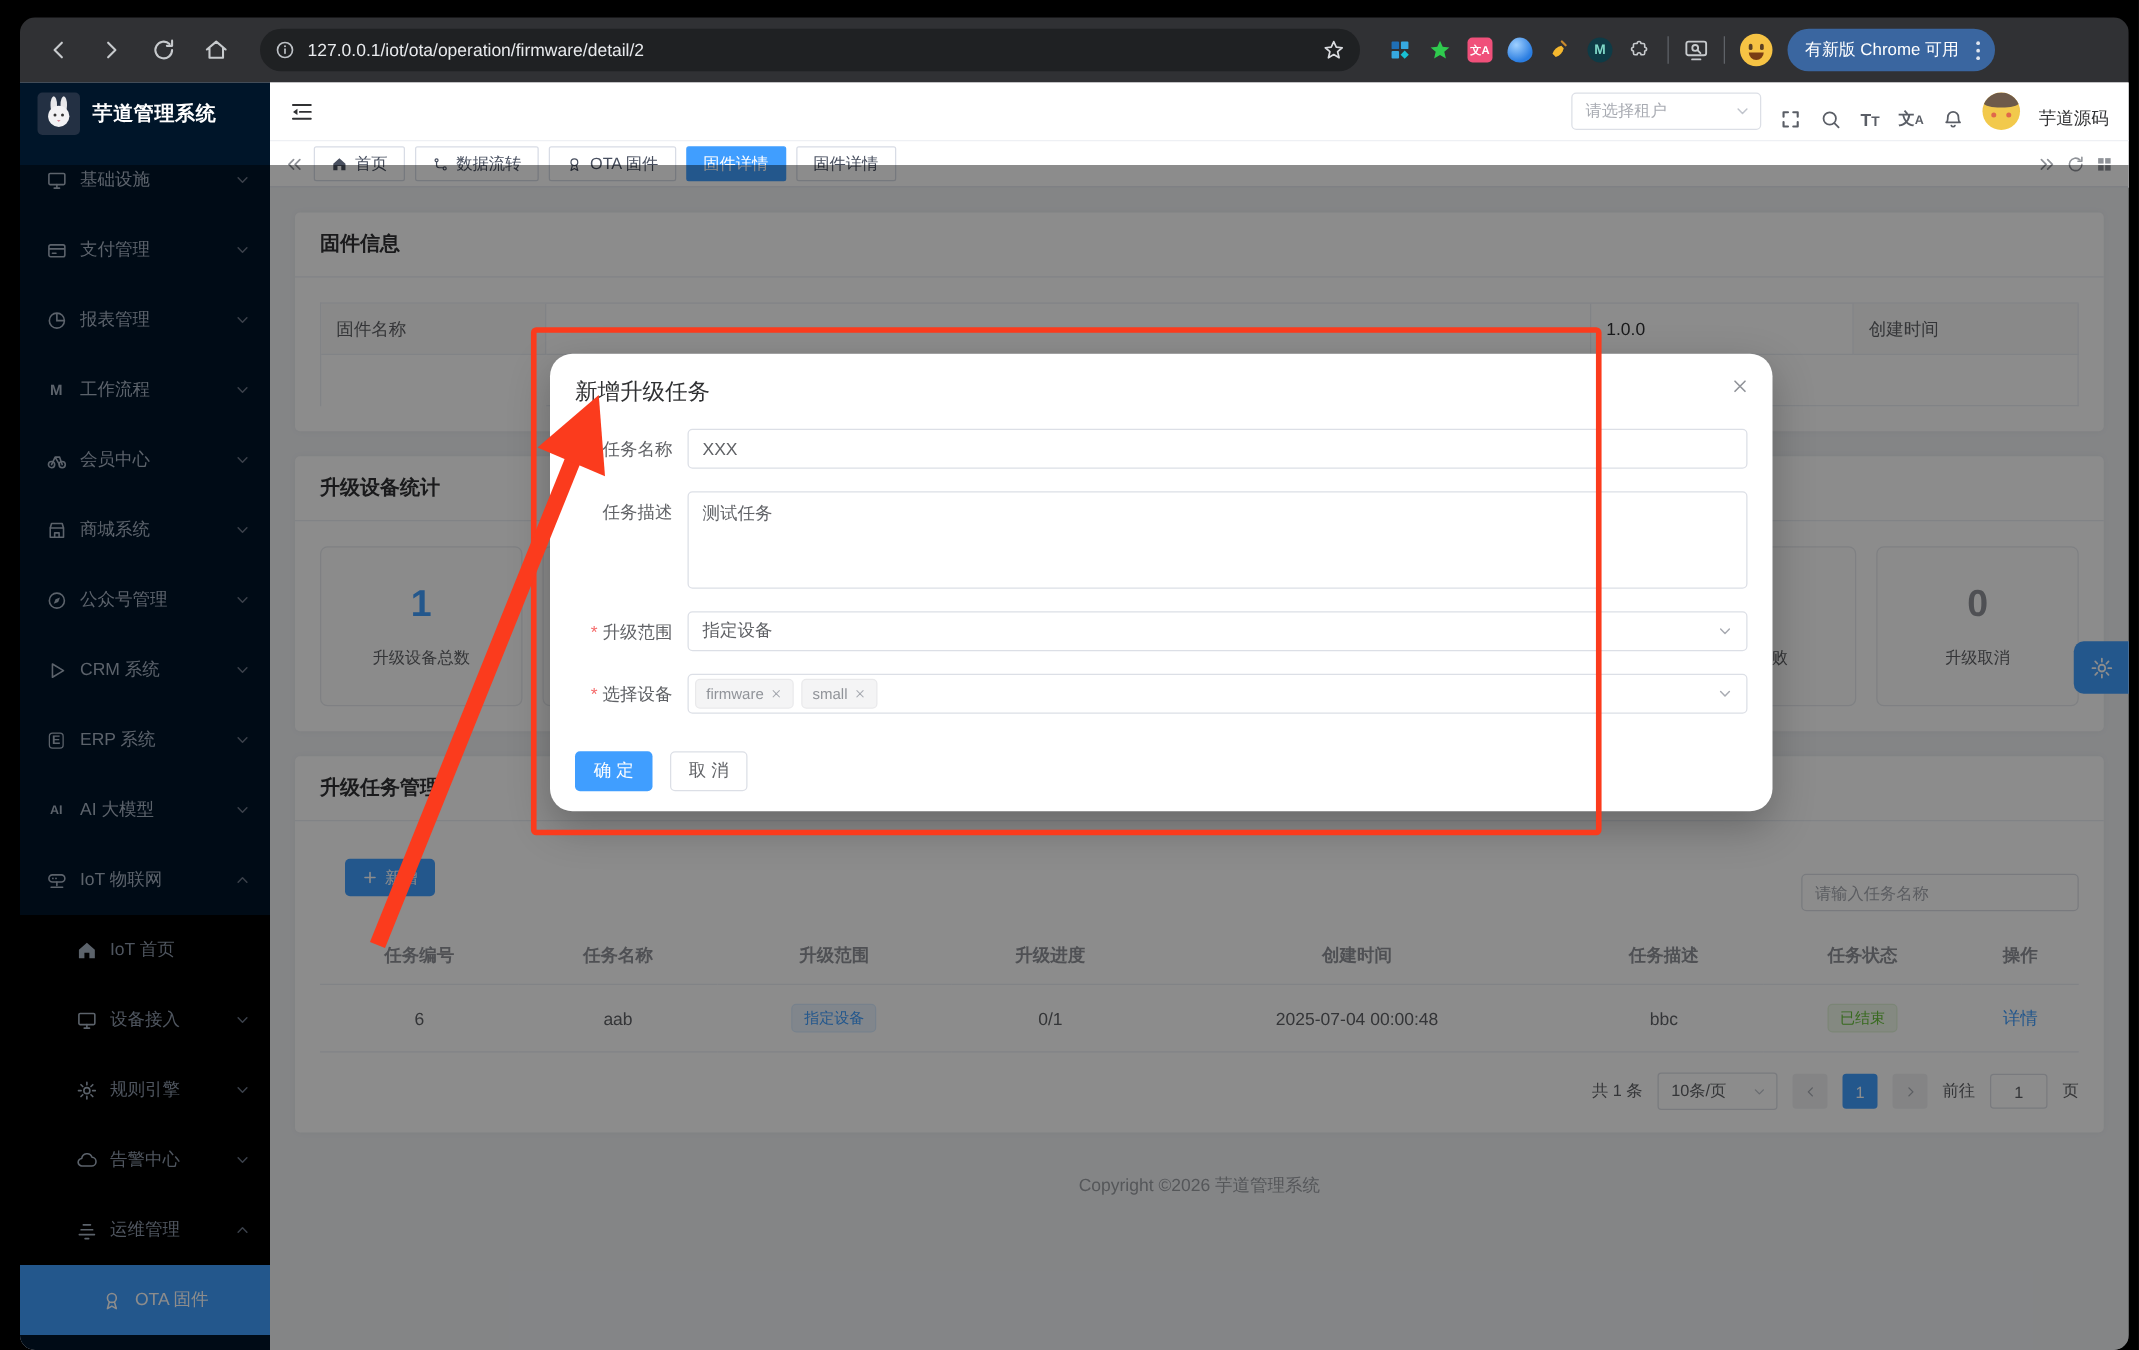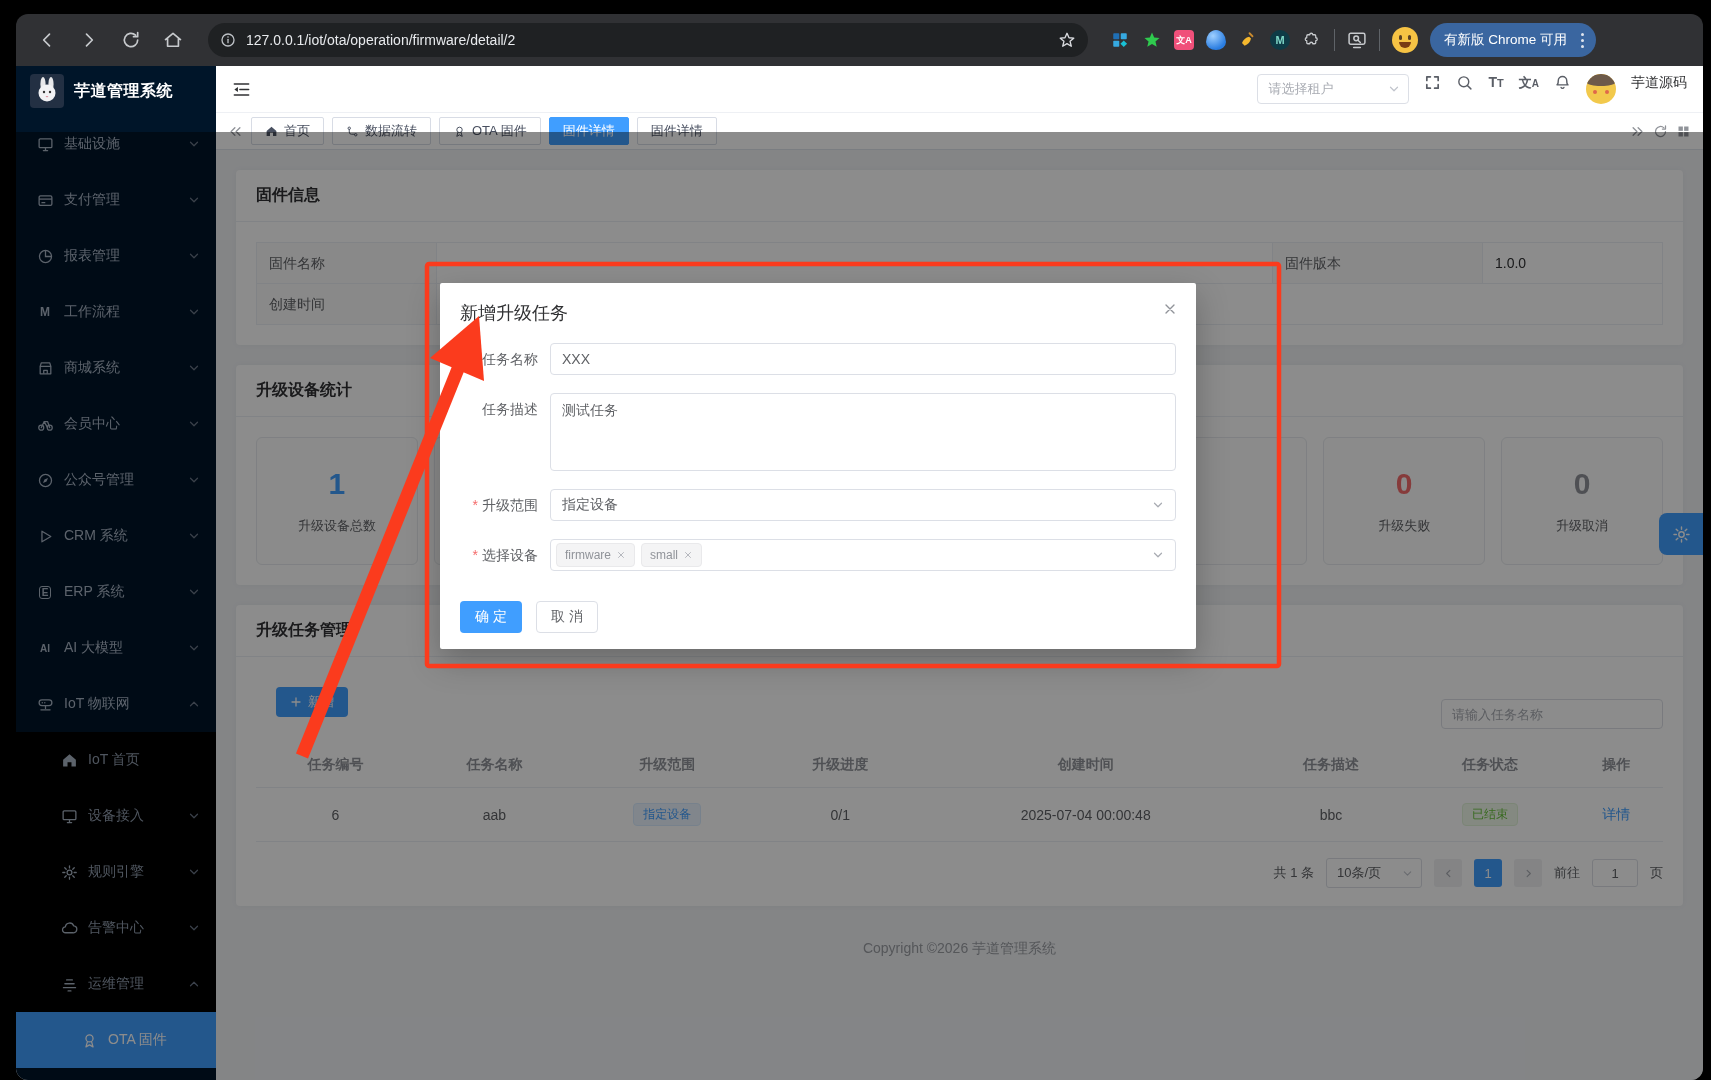--- a/index.html
+++ b/index.html
@@ -54,21 +54,21 @@
   .submenu { background:#000000; }
   .submenu .mi { padding-left:44px; color:#909cad; }
   .mi.active { background:#409eff; color:#fff; padding-left:64px; }
   .mi.active .ic { color:#fff; }
 
   
   .main { flex:1; display:flex; flex-direction:column; position:relative; min-width:0; }
   .topbar { height:46px; background:#fff; display:flex; align-items:center; padding:0 16px; flex:0 0 auto; }
   .fold { color:#303133; display:flex; cursor:pointer; }
   .fold svg { width:19px; height:19px; }
-  .top-right { margin-left:auto; display:flex; align-items:flex-start; gap:15px; color:#5a5e66; }
+  .top-right { margin-left:auto; display:flex; align-items:flex-end; gap:15px; color:#5a5e66; }
   .tenant { width:152px; height:30px; border:1px solid #dcdfe6; border-radius:4px; display:flex; align-items:center; padding:0 8px 0 10px; color:#a8abb2; font-size:13px; background:#fff; }
   .tenant .ph { flex:1; }
   .tenant svg { width:12px; height:12px; color:#c0c4cc; }
   .tool-ic { display:flex; cursor:pointer; }
   .tool-ic svg { width:17px; height:17px; }
   .tool-txt { font-size:14px; font-weight:bold; cursor:pointer; }
   .avatar { width:30px; height:30px; border-radius:50%; background:radial-gradient(circle at 50% 62%, #f2c94c 60%, #d9a13b); position:relative; overflow:hidden; }
   .avatar:before { content:""; position:absolute; top:0; left:0; right:0; height:12px; background:#6d5a4a; border-radius:50% 50% 40% 40%; }
   .avatar:after { content:""; position:absolute; left:7px; top:16px; width:4px; height:4px; border-radius:50%; background:#e0684b; box-shadow:12px 0 0 #e0684b; }
   .uname { font-size:14px; color:#303133; }
@@ -121,21 +121,21 @@
   .pnum { width:28px; height:28px; border-radius:3px; background:#409eff; color:#fff; display:flex; align-items:center; justify-content:center; font-size:13px; cursor:pointer; }
   .goto-in { width:46px; height:28px; border:1px solid #dcdfe6; border-radius:3px; text-align:center; font-size:13px; color:#606266; outline:none; font-family:inherit; }
 
   .copyright { text-align:center; color:#9b9ea3; font-size:14px; padding:14px 0 10px; }
 
   .gear-fab { position:absolute; right:0; top:447px; width:44px; height:42px; background:#409eff; border:none; border-radius:8px 0 0 8px; color:#fff; display:flex; align-items:center; justify-content:center; cursor:pointer; z-index:10; }
   .gear-fab svg { width:19px; height:19px; }
 
   
   .dim { position:absolute; left:0; right:0; top:66px; bottom:0; background:rgba(0,0,0,.45); z-index:40; }
-  .modal { position:absolute; left:424px; top:217px; width:756px; z-index:50; background:#fff; border-radius:2px; box-shadow:0 12px 32px rgba(0,0,0,.25); }
+  .modal { position:absolute; left:424px; top:217px; width:978px; z-index:50; background:#fff; border-radius:18px; box-shadow:0 12px 32px rgba(0,0,0,.25); }
   .m-head { padding:18px 20px 12px; position:relative; }
   .m-title { font-size:18px; color:#303133; }
   .m-close { position:absolute; right:18px; top:18px; color:#909399; display:flex; cursor:pointer; }
   .m-close svg { width:16px; height:16px; }
   .m-body { padding:6px 20px 0; }
   .frow { display:grid; grid-template-columns:78px 1fr; column-gap:12px; margin-bottom:18px; align-items:start; }
   .flabel { font-size:14px; color:#606266; text-align:right; line-height:32px; white-space:nowrap; }
   .req:before { content:"*"; color:#f56c6c; margin-right:4px; }
   .fin { height:32px; width:100%; border:1px solid #dcdfe6; border-radius:4px; padding:0 11px; font-size:14px; color:#606266; outline:none; font-family:inherit; }
   .farea { height:78px; width:100%; border:1px solid #dcdfe6; border-radius:4px; padding:6px 11px; font-size:14px; color:#606266; outline:none; resize:none; font-family:inherit; line-height:1.5; }
@@ -444,37 +444,37 @@
             <span class="lbl">工作流程</span>
             <span class="chev">
               <svg>
                 <use href="#i-chev"></use>
               </svg>
             </span>
           </div>
         <div class="mi">
             <span class="ic">
               <svg>
+                <use href="#i-bike"></use>
+              </svg>
+            </span>
+            <span class="lbl">会员中心</span>
+            <span class="chev">
+              <svg>
+                <use href="#i-chev"></use>
+              </svg>
+            </span>
+          </div>
+        <div class="mi">
+            <span class="ic">
+              <svg>
                 <use href="#i-shop"></use>
               </svg>
             </span>
             <span class="lbl">商城系统</span>
-            <span class="chev">
-              <svg>
-                <use href="#i-chev"></use>
-              </svg>
-            </span>
-          </div>
-        <div class="mi">
-            <span class="ic">
-              <svg>
-                <use href="#i-bike"></use>
-              </svg>
-            </span>
-            <span class="lbl">会员中心</span>
             <span class="chev">
               <svg>
                 <use href="#i-chev"></use>
               </svg>
             </span>
           </div>
         <div class="mi">
             <span class="ic">
               <svg>
                 <use href="#i-compass"></use>
@@ -693,21 +693,20 @@
       </div>
 
       <div class="content">
 
         <div class="card">
           <div class="card-h">固件信息</div>
           <div class="card-b">
             <div class="desc">
               <div class="dcell dlabel">固件名称</div>
               <div class="dcell dval"></div>
-              <div class="dcell dlabel">固件版本</div>
               <div class="dcell dval">1.0.0</div>
               <div class="dcell dlabel">创建时间</div>
               <div class="dcell dval span3"></div>
             </div>
           </div>
         </div>
 
         <div class="card">
           <div class="card-h">升级设备统计</div>
           <div class="card-b">

